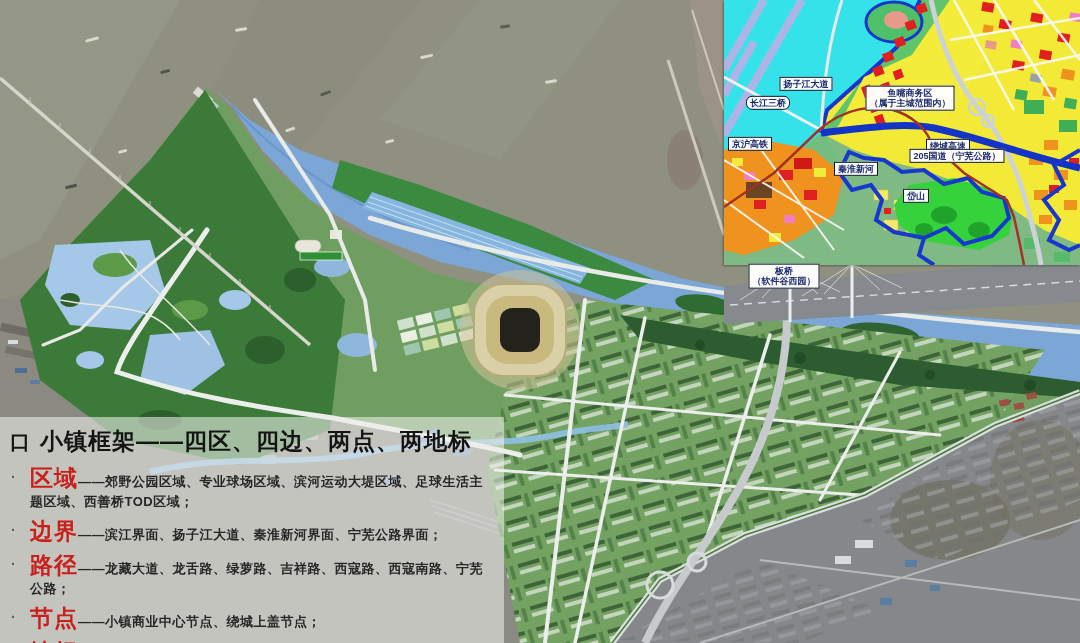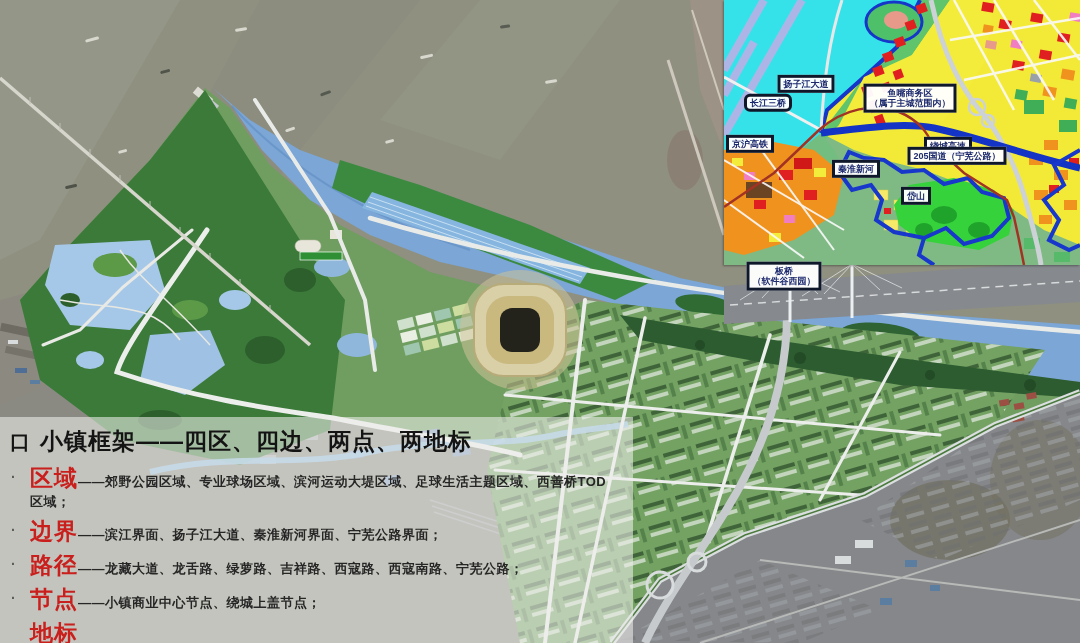--- a/index.html
+++ b/index.html
@@ -10,27 +10,27 @@
   }
   .stage svg{position:absolute;left:0;top:0;display:block;}
   
   .inset{
     position:absolute;left:724px;top:0;width:356px;height:265px;
     box-shadow:-1px 1px 2px rgba(0,0,0,.35);
   }
   .inset svg{position:absolute;left:0;top:0;}
   .map-label{
     position:absolute;background:rgba(255,255,255,.96);
-    border:3px solid #0f172a;color:#1d2a6e;font-weight:bold;
+    border:1px solid #0f172a;color:#1d2a6e;font-weight:bold;
     font-size:9px;line-height:1.15;padding:1px 3px;white-space:nowrap;
     text-align:center;transform:translate(-50%,-50%);box-sizing:border-box;
   }
   
   .panel{
-    position:absolute;left:0;top:417px;width:633px;height:226px;
+    position:absolute;left:0;top:417px;width:504px;height:226px;
     background:rgba(238,238,235,.58);
   }
   .panel-title{
     margin:9px 0 8px 10px;font-size:23px;font-weight:bold;color:#141414;
     letter-spacing:1px;
   }
   .panel-title .sq{font-size:20px;margin-right:9px;}
   .item{position:relative;padding:0 14px 0 30px;margin-bottom:7px;line-height:1.18;}
   .item .bullet{position:absolute;left:11px;top:4px;color:#5a5a5a;font-size:14px;font-weight:bold;}
   .kw{color:#c9201d;font-size:23px;font-weight:bold;letter-spacing:1px;}

